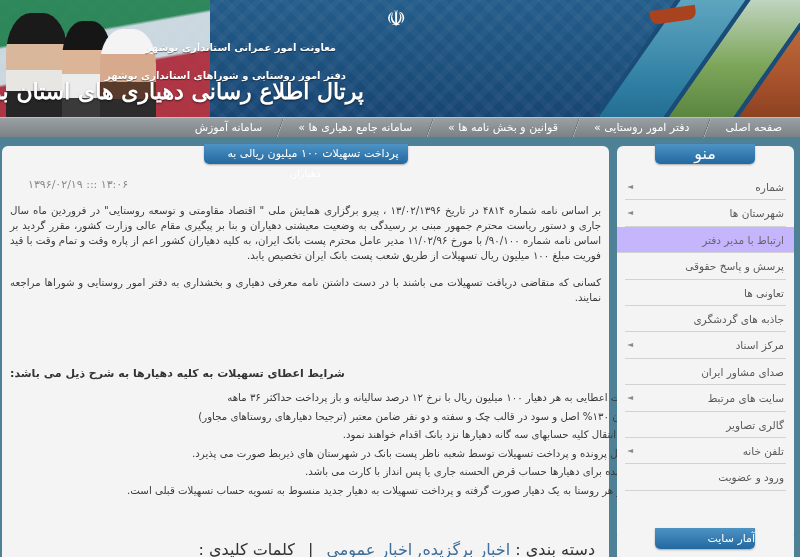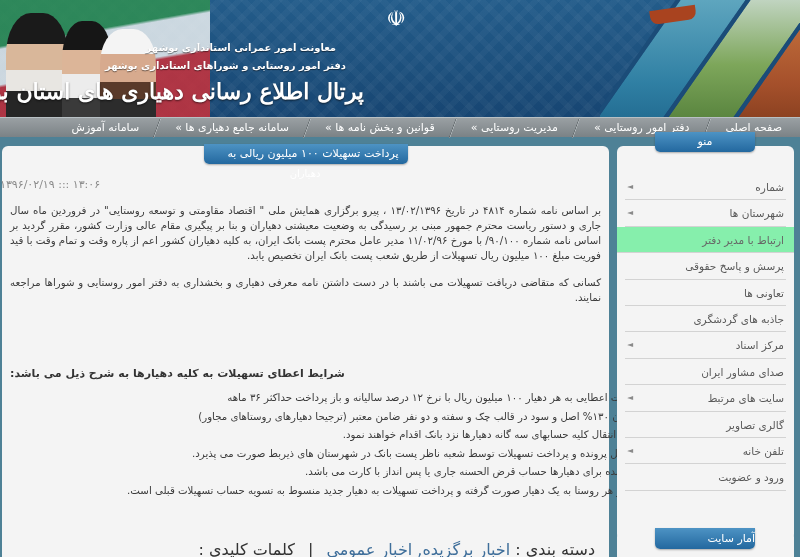--- a/index.html
+++ b/index.html
@@ -32,21 +32,21 @@
   .p3 { left: 100px; width: 56px; height: 88px; background: linear-gradient(180deg,#f4f4f4 0 28%, #d7aa8e 28% 60%, #5a3a2a 60% 80%, #2c2c2c 80%); }
   .emblem {
     position: absolute; left: 383px; top: 6px; width: 26px; height: 26px;
     color: #ffffff; font-size: 22px; text-align: center; line-height: 26px;
   }
   .org-line {
     position: absolute; right: 448px; color: #ffffff; font-size: 10px; font-weight: bold;
     direction: rtl; white-space: nowrap; text-shadow: 0 1px 1px rgba(0,0,0,0.5);
   }
   .org1 { top: 42px; right: 464px; }
-  .org2 { top: 60px; right: 454px; }
+  .org2 { top: 70px; right: 454px; }
   .portal-title {
     position: absolute; top: 78px; right: 436px; color: #ffffff; font-size: 22px; font-weight: bold;
     font-family: "DejaVu Serif", serif; direction: rtl; white-space: nowrap;
     text-shadow: 0 1px 2px rgba(0,0,0,0.6);
   }
   .collage { position: absolute; right: 0; top: 0; width: 200px; height: 117px; overflow: hidden; }
   .strip { position: absolute; top: -30px; height: 190px; width: 70px; transform: skewX(-35deg); border-left: 5px solid #1b4c78; }
   .s1 { left: 30px; background: linear-gradient(180deg,#6fb3c8,#2f7fa3 60%,#16597f); }
   .s2 { left: 100px; background: linear-gradient(180deg,#dfe9ef,#7da65a 50%,#3e6b2a); }
   .s3 { left: 170px; background: linear-gradient(180deg,#d78649,#a5502b 60%,#6d3015); }
@@ -77,21 +77,21 @@
   .tab-title {
     position: absolute; left: 204px; top: 144px; width: 204px; height: 20px;
     background: linear-gradient(180deg,#4d93c4,#23689f);
     border-radius: 0 0 5px 5px; color: #ffffff; font-size: 11px;
     text-align: center; line-height: 20px; direction: rtl;
     box-shadow: 0 1px 2px rgba(0,0,0,0.3);
     padding-left: 14px;
   }
   .subtitle { position: absolute; left: 270px; top: 168px; width: 70px; text-align: center; color: #ffffff; font-size: 10px; direction: rtl; }
   .datetime {
-    position: absolute; left: 0; top: 178px; color: #8a8a8a; font-size: 11px;
+    position: absolute; left: 28px; top: 178px; color: #8a8a8a; font-size: 11px;
     direction: rtl; unicode-bidi: plaintext;
   }
   .article {
     position: absolute; left: 10px; top: 203px; width: 591px; direction: rtl; text-align: justify;
     color: #3a3a3a; font-size: 10.2px; line-height: 15px;
   }
   .article p { margin-bottom: 12px; }
   .cond-title {
     position: absolute; left: 10px; top: 367px; width: 591px; text-align: left;
     direction: rtl; font-size: 11px; font-weight: bold; color: #333333;
@@ -107,31 +107,31 @@
   }
   .footer-meta .cat-links { color: #3e6e9a; cursor: pointer; }
   .footer-meta .sep { margin: 0 8px; }
 
   
   .side-box {
     position: absolute; left: 617px; top: 146px; width: 177px; height: 394px;
     background: #f4f4f4; border-radius: 6px;
   }
   .side-tab {
-    position: absolute; left: 655px; top: 132px; width: 100px; height: 20px;
+    position: absolute; left: 655px; top: 144px; width: 100px; height: 20px;
     background: linear-gradient(180deg,#4d93c4,#23689f);
-    border-radius: 0 0 5px 5px; color: #ffffff; font-size: 11px; text-align: center; line-height: 20px;
+    border-radius: 0 0 5px 5px; color: #ffffff; font-size: 16px; text-align: center; line-height: 20px;
     box-shadow: 0 1px 2px rgba(0,0,0,0.3);
   }
   .menu { position: absolute; left: 625px; top: 174px; width: 161px; list-style: none; }
   .menu li {
     height: 26.4px; line-height: 26px; border-bottom: 1px solid #d3d3d3;
     direction: rtl; font-size: 10.5px; color: #5a5a5a; padding-right: 2px; position: relative; cursor: pointer;
   }
-  .menu li.active { background: #86efac; margin-left: -8px; margin-right: -8px; padding-right: 10px; color: #666666; }
+  .menu li.active { background: #c4b5fd; margin-left: -8px; margin-right: -8px; padding-right: 10px; color: #666666; }
   .menu .arrow { position: absolute; left: 2px; top: 0; font-size: 8px; color: #8a8a8a; }
   .side-box2 {
     position: absolute; left: 617px; top: 531px; width: 177px; height: 40px;
     background: #f4f4f4; border-radius: 6px;
   }
   .side-tab2 {
     position: absolute; left: 655px; top: 528px; width: 100px; height: 21px;
     background: linear-gradient(180deg,#4d93c4,#23689f);
     border-radius: 0 0 5px 5px; color: #ffffff; font-size: 11px; text-align: right; line-height: 21px;
     box-shadow: 0 1px 2px rgba(0,0,0,0.3);
@@ -154,21 +154,20 @@
     <div class="strip s1"></div>
     <div class="boat"></div>
     <div class="strip s2"></div>
     <div class="strip s3"></div>
   </div>
 </div>
 
 <div class="nav">
   <div class="nav-item">صفحه اصلی</div>
   <div class="nav-item">دفتر امور روستایی »</div>
-  <div class="nav-item">مدیریت روستایی »</div>
   <div class="nav-item">قوانین و بخش نامه ها »</div>
   <div class="nav-item">سامانه جامع دهیاری ها »</div>
   <div class="nav-item">سامانه آموزش</div>
 </div>
 
 <div class="main-box"></div>
 <div class="tab-title">پرداخت تسهیلات ۱۰۰ میلیون ریالی به</div>
 <div class="subtitle">دهیاران</div>
 <div class="datetime">۱۳۹۶/۰۲/۱۹ ::: ۱۳:۰۶</div>
 

